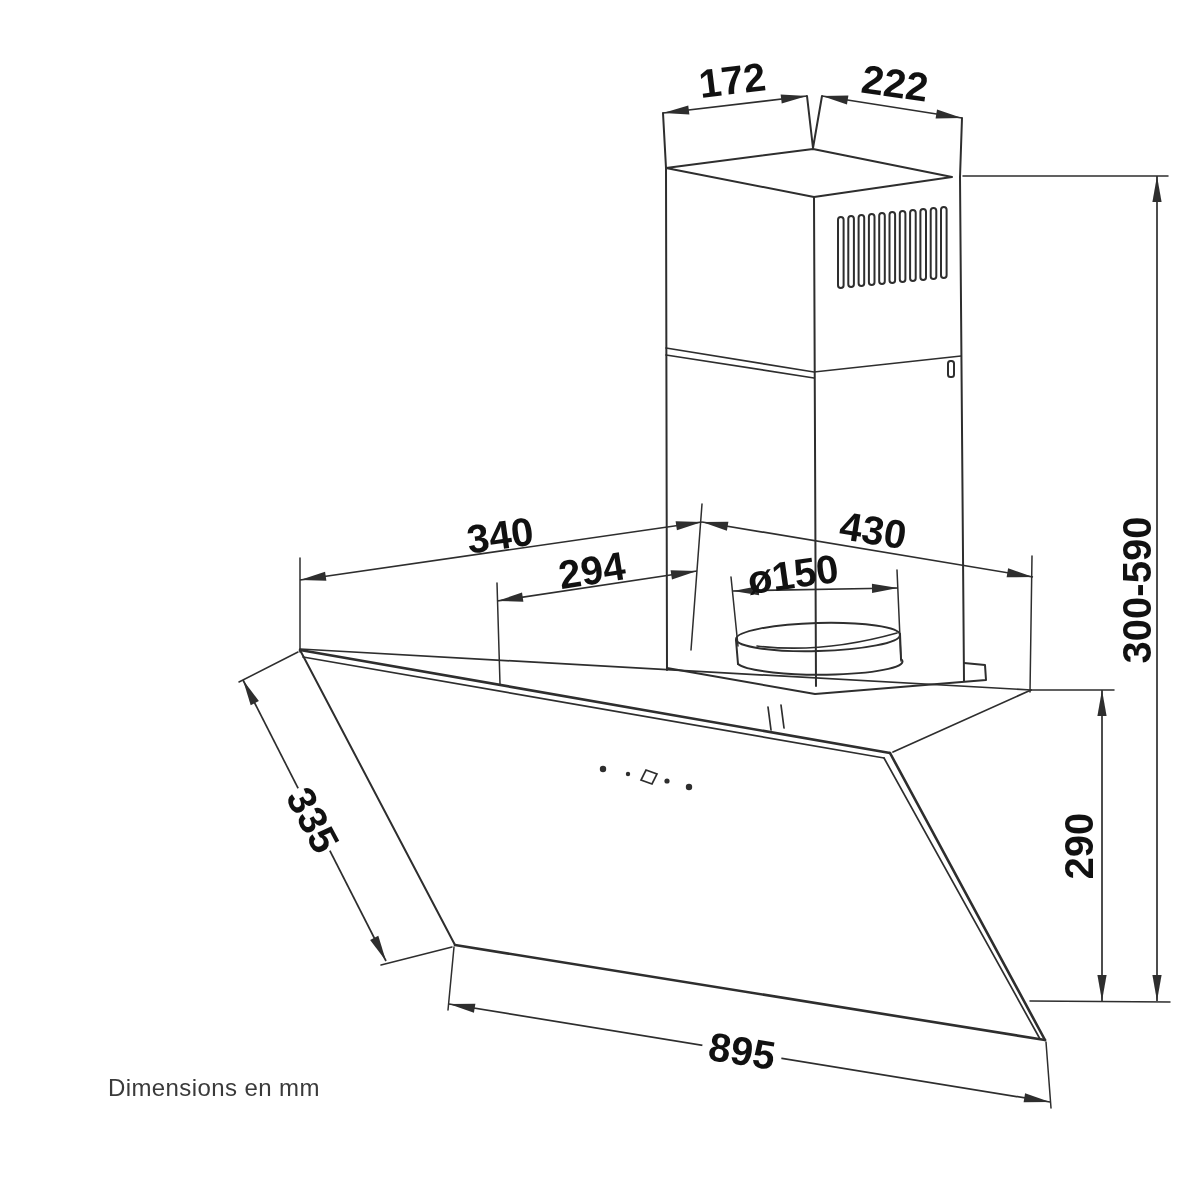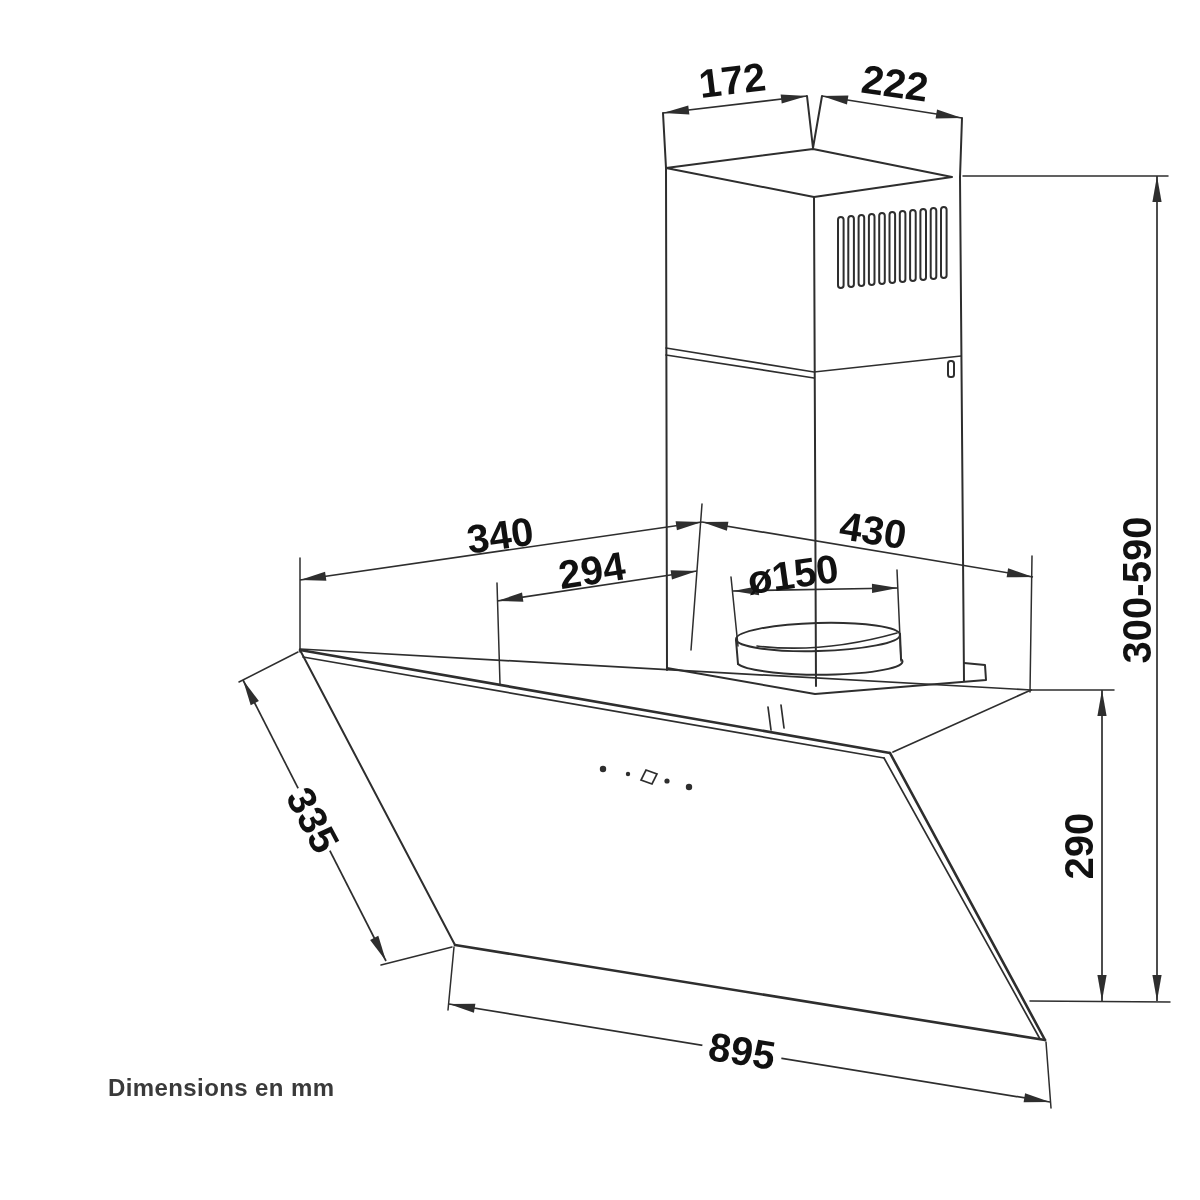--- a/index.html
+++ b/index.html
@@ -8,21 +8,21 @@
   #drawing{display:block;color:var(--line,#2e2e2e);}
   .ln   {stroke:currentColor;stroke-width:2;fill:none;stroke-linecap:round;stroke-linejoin:round;}
   .thin {stroke:currentColor;stroke-width:1.7;fill:none;stroke-linecap:round;}
   .thick{stroke:currentColor;stroke-width:2.6;fill:none;stroke-linecap:round;}
   .ext  {stroke:currentColor;stroke-width:1.5;fill:none;stroke-linecap:round;}
   .dim  {stroke:currentColor;stroke-width:1.7;fill:none;stroke-linecap:butt;}
   .slot {stroke:currentColor;stroke-width:2;fill:none;}
   .dot  {fill:currentColor;stroke:none;}
   .lbl  {font-family:"Liberation Sans",sans-serif;font-weight:bold;font-size:40px;
          fill:var(--label,#111);text-anchor:middle;}
-  .footer-note{position:absolute;left:108px;top:1074px;font-size:24px;font-weight:bold;
+  .footer-note{position:absolute;left:108px;top:1074px;font-size:24px;font-weight:normal;
          color:var(--footer,#3a3a3a);letter-spacing:.4px;}
 </style>
 </head>
 <body>
 
 <div id="page">
   <svg id="drawing" width="1200" height="1200" viewBox="0 0 1200 1200">
     <defs>
       <marker id="arr" viewBox="0 0 28 12" refX="27" refY="6" markerWidth="28" markerHeight="12" markerUnits="userSpaceOnUse" orient="auto-start-reverse">
         <path d="M27,6 L1,1.4 L1,10.6 Z" fill="currentColor"></path>

